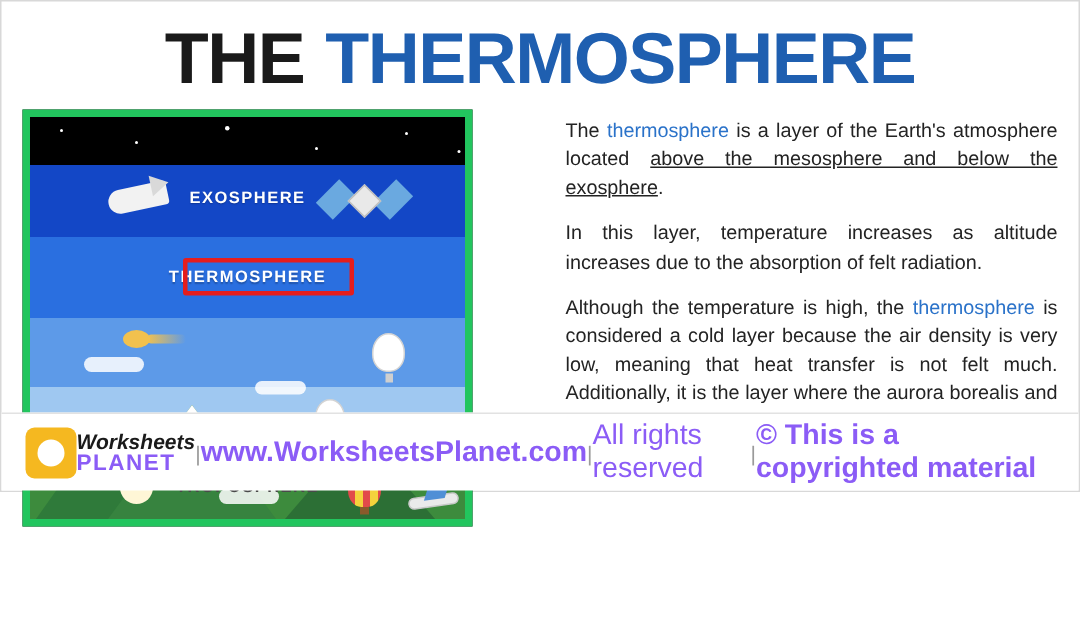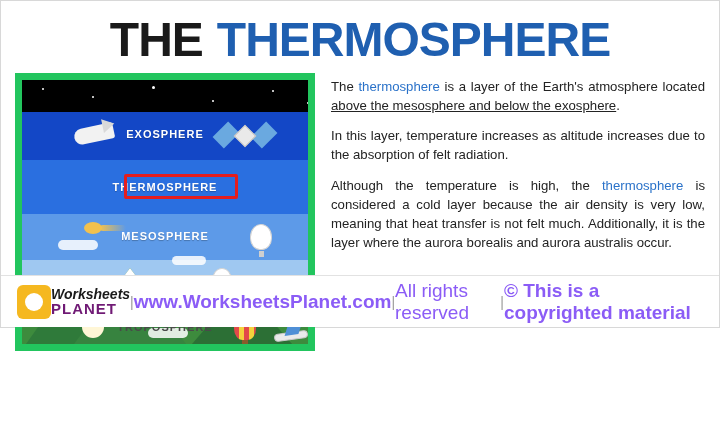--- a/index.html
+++ b/index.html
@@ -44,21 +44,21 @@
     padding: 0 14px;
     gap: 16px;
     height: 284px;
   }
 
   
   .illus {
     position: relative;
     width: 300px;
     height: 278px;
-    border: 7px solid #22c55e;
+    border: 5px solid #22c55e;
     overflow: hidden;
     background: #000;
     flex: 0 0 300px;
   }
   .band { position: absolute; left: 0; width: 100%; }
   .band-space      { top: 0;    height: 32px;  background: #000000; }
   .band-exo        { top: 32px; height: 48px;  background: #1347c6; }
   .band-thermo     { top: 80px; height: 54px;  background: #2a6fe0; }
   .band-meso       { top: 134px;height: 46px;  background: #5d9ae8; }
   .band-strato     { top: 180px;height: 46px;  background: #9fc8f1; }
@@ -178,21 +178,21 @@
 
   
   .text-col {
     flex: 1;
     padding-top: 4px;
     color: #232323;
     font-size: 13.2px;
     line-height: 1.45;
     text-align: justify;
   }
-  .para { margin-bottom: 11px; }
+  .para { margin-bottom: 11px; margin-left: 46px; }
   .hl { color: #2a72c9; }
   .u  { text-decoration: underline; }
 
   
   .footer {
     position: absolute;
     left: 0; bottom: 0;
     width: 100%;
     height: 52px;
     background: #ffffff;
@@ -209,21 +209,21 @@
     position: relative;
     flex: 0 0 34px;
   }
   .logo-mark:after {
     content:""; position:absolute; left:8px; top:8px;
     width:18px; height:18px; border-radius:50%;
     background:#ffffff;
   }
   .logo-text { line-height: 1.02; }
   .logo-top { font-size: 14px; font-weight: bold; color: #1a1a1a; font-style: italic; }
-  .logo-bottom { font-size: 15px; font-weight: bold; color: #701a75; letter-spacing: 1px; }
+  .logo-bottom { font-size: 15px; font-weight: bold; color: #8b5cf6; letter-spacing: 1px; }
   .divider { color: #9a9a9a; font-size: 14px; }
   .footer-text { font-size: 19px; color: #8b5cf6; }
   .footer-text b { font-weight: bold; }
 </style>
 </head>
 <body>
 
 <div class="page">
 
   <div class="title-bar">
@@ -266,21 +266,20 @@
       <div class="obj satellite-body"></div>
       <div class="obj meteor"></div>
       <div class="obj balloon"></div>
       <div class="obj balloon2"></div>
       <div class="obj hotair"></div>
       <div class="obj plane"></div>
       <div class="obj sun"></div>
 
       <div class="layer-label label-exo">EXOSPHERE</div>
       <div class="layer-label label-thermo">THERMOSPHERE</div>
-      <div class="layer-label label-meso">MESOSPHERE</div>
       <div class="layer-label label-strato">THERMOSPHERE</div>
       <div class="layer-label label-tropo">TROPOSPHERE</div>
 
       <div class="highlight-box"></div>
     </div>
 
     <div class="text-col">
       <p class="para"><span>The </span><span class="hl">thermosphere</span><span> is a layer of the Earth's atmosphere located </span><span class="u">above the mesosphere and below the exosphere</span><span>.</span></p>
       <p class="para"><span>In this layer, temperature increases as altitude increases due to the absorption of felt radiation.</span></p>
       <p class="para"><span>Although the temperature is high, the </span><span class="hl">thermosphere</span><span> is considered a cold layer because the air density is very low, meaning that heat transfer is not felt much. Additionally, it is the layer where the aurora borealis and aurora australis occur.</span></p>

